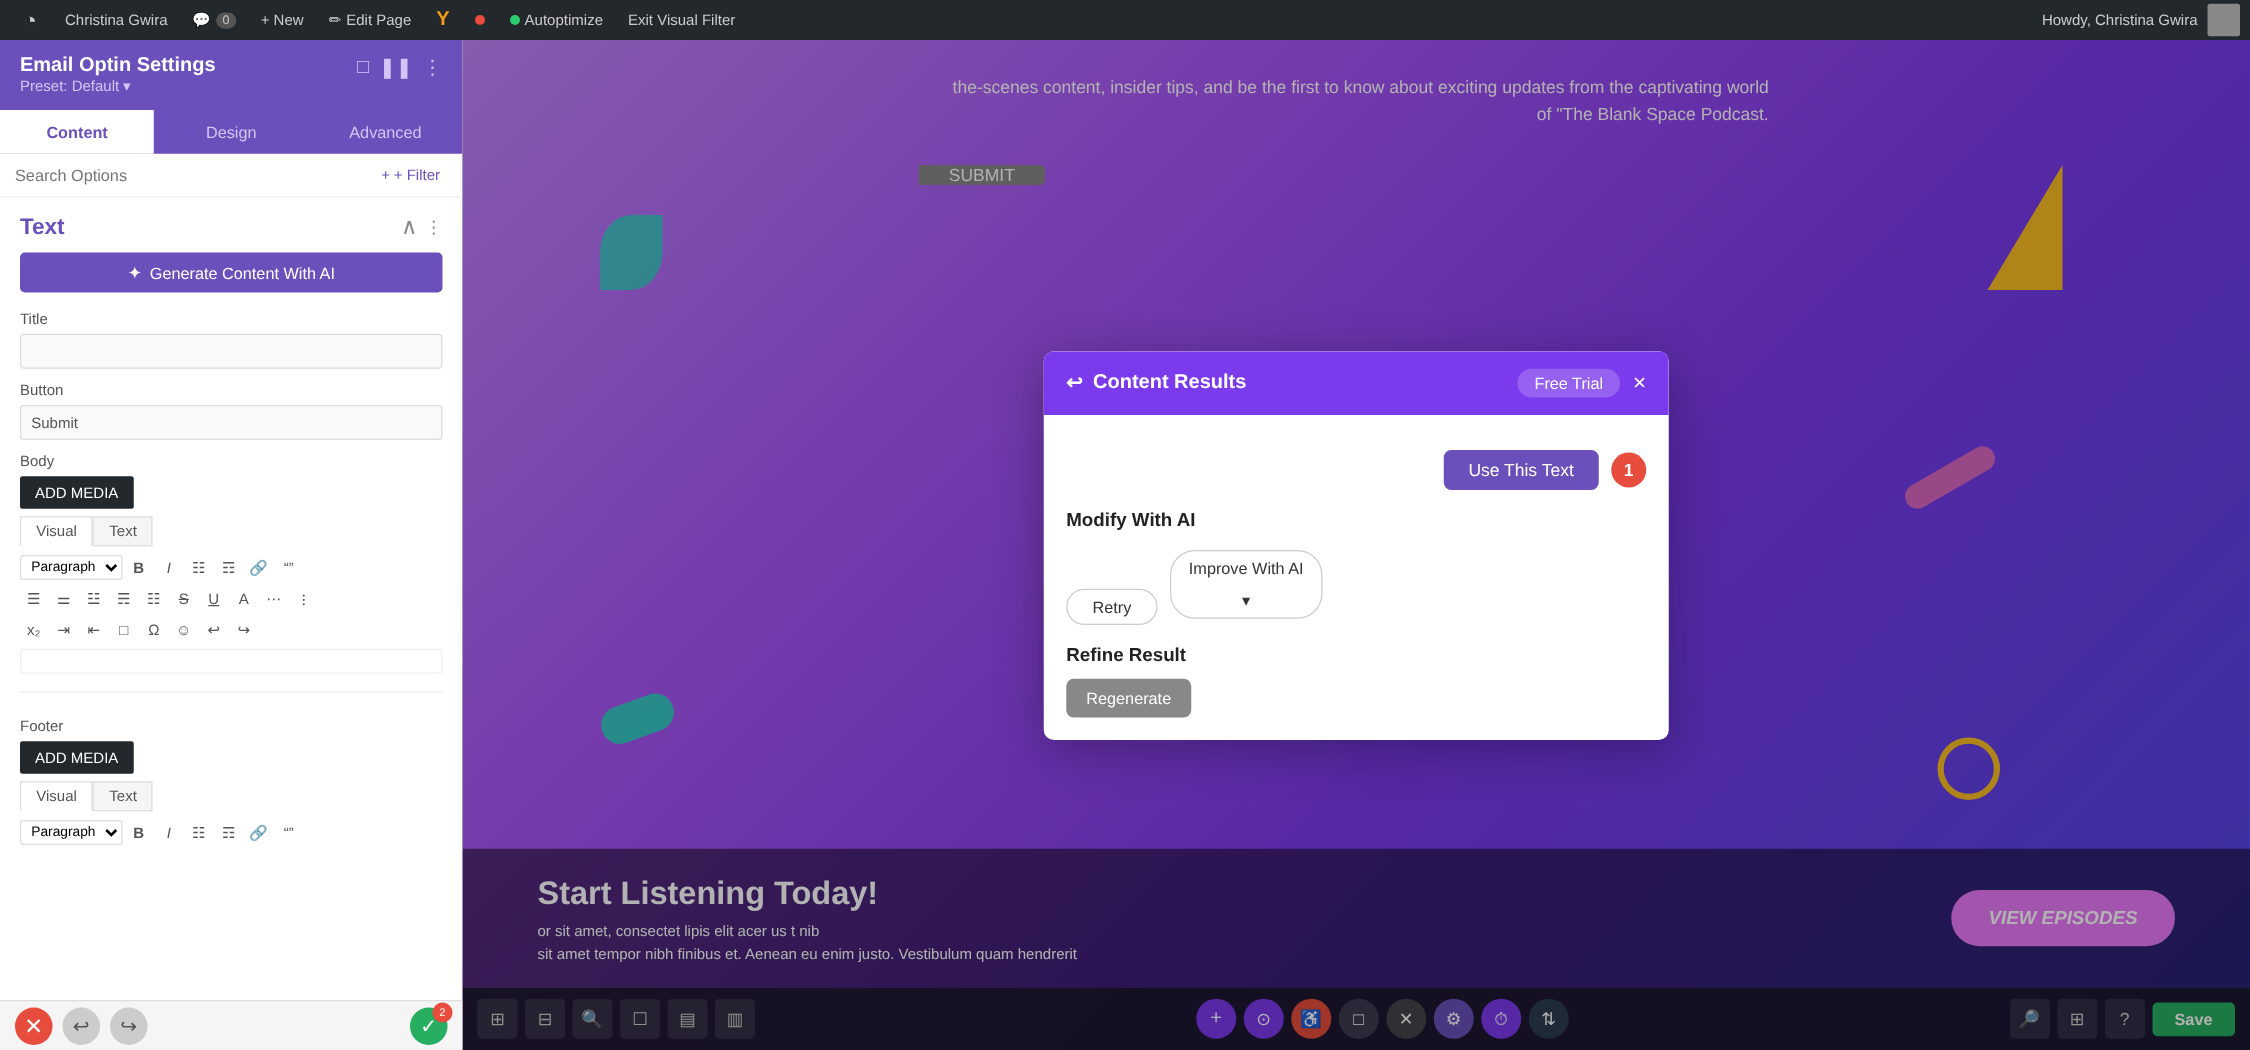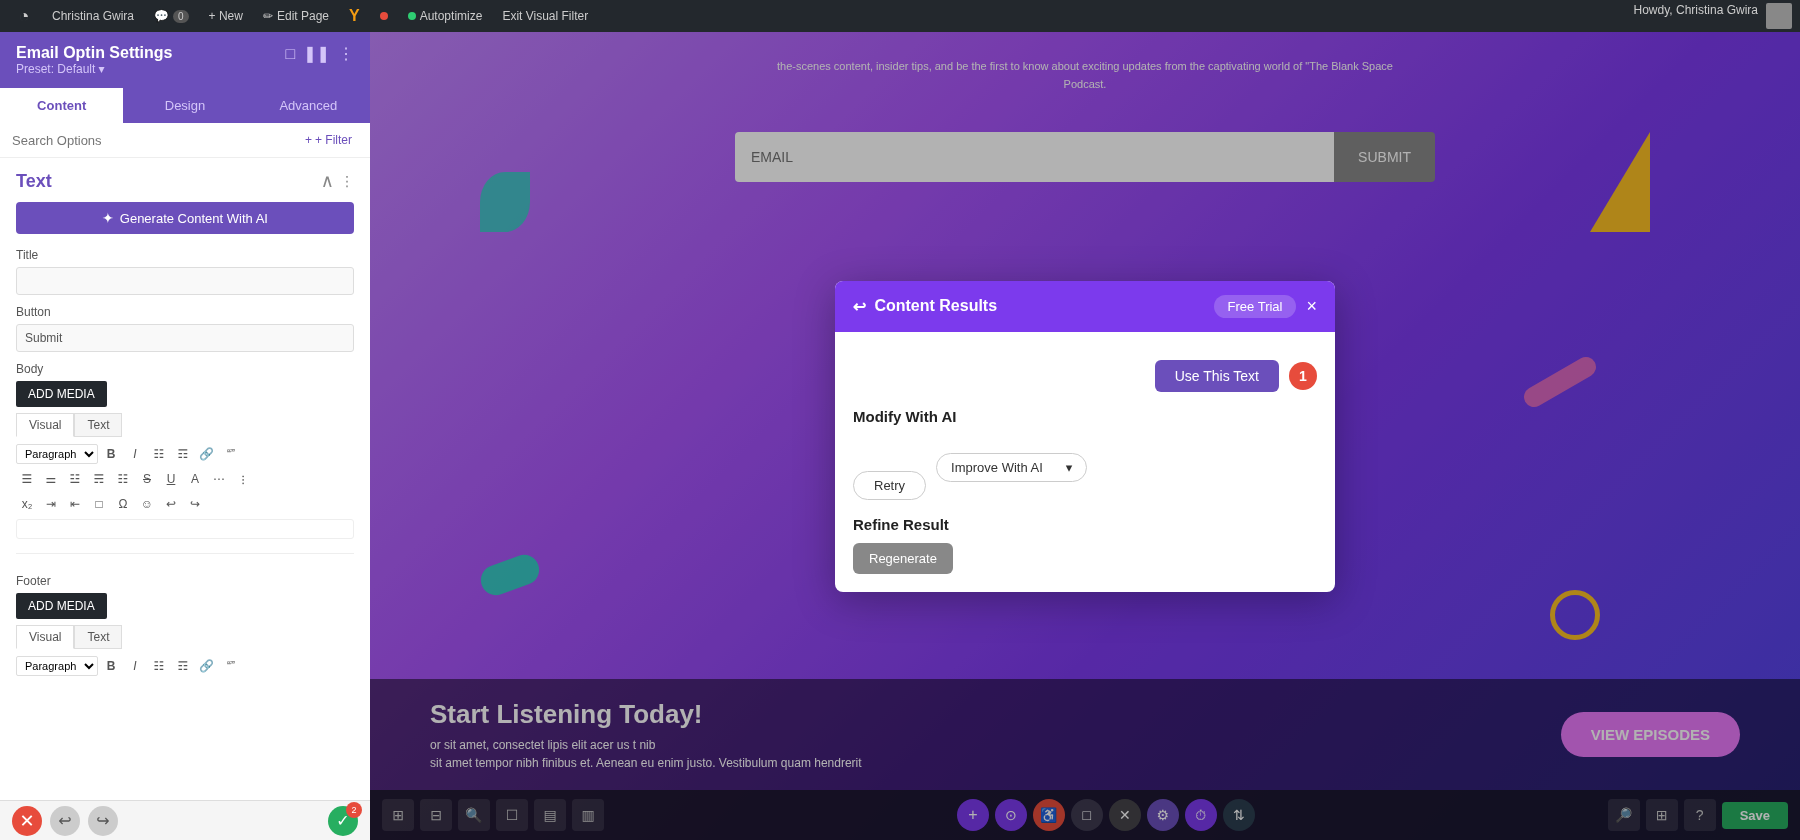--- a/index.html
+++ b/index.html
@@ -32,20 +32,21 @@
       height: 32px;
       display: flex;
       align-items: center;
       justify-content: center;
       color: #ccc;
       font-size: 18px;
     }
     .admin-bar-right {
       margin-left: auto;
       display: flex;
+      align-items: center;
     }
     .admin-bar-howdy {
       color: #ccc;
       font-size: 12px;
       padding: 0 8px;
     }
     .admin-bar-avatar {
       width: 26px;
       height: 26px;
       background: #888;
@@ -353,22 +354,22 @@
     .canvas-area {
       flex: 1;
       position: relative;
       overflow: hidden;
       background: linear-gradient(135deg, #c084fc 0%, #a855f7 30%, #7c3aed 60%, #4f46e5 100%);
     }
 
     
     .canvas-top-text {
       color: #fff;
-      text-align: center;
-      font-size: 11px;
+      text-align: right;
+      font-size: 14px;
       padding: 16px 20px;
       max-width: 800px;
       line-height: 1.6;
     }
 
     
     .shape-teal-1 {
       position: absolute;
       left: 110px;
       top: 140px;
@@ -450,20 +451,21 @@
     .view-episodes-btn {
       background: #e879f9;
       color: #fff;
       border: none;
       border-radius: 30px;
       padding: 14px 30px;
       font-size: 15px;
       font-weight: 600;
       cursor: pointer;
       white-space: nowrap;
+      font-style: italic;
     }
 
     
     .canvas-toolbar {
       position: absolute;
       bottom: 0;
       left: 0;
       right: 0;
       height: 50px;
       background: rgba(20,20,30,0.9);
@@ -652,21 +654,22 @@
     .btn-outline-dropdown {
       border: 1px solid #ccc;
       background: #fff;
       border-radius: 20px;
       padding: 6px 14px;
       font-size: 13px;
       cursor: pointer;
       color: #333;
       display: flex;
       align-items: center;
-      gap: 23px;
+      gap: 11px;
+      flex-direction: column;
     }
     .refine-row {
       display: flex;
       gap: 8px;
       margin-top: 10px;
       align-items: center;
     }
     .refine-input {
       flex: 1;
       border: 1px solid #e0e0e0;
@@ -891,21 +894,20 @@
     <div class="shape-yellow-triangle"></div>
     <div class="shape-pink-pill"></div>
     <div class="shape-yellow-circle"></div>
     <div class="shape-teal-2"></div>
 
     <div style="position:absolute; top:10px; left:50%; transform:translateX(-50%); width:700px; text-align:center;">
       <p class="canvas-top-text">the-scenes content, insider tips, and be the first to know about exciting updates from the captivating world of "The Blank Space Podcast.</p>
     </div>
 
     <div class="canvas-email-area">
-      <input class="canvas-email-input" placeholder="EMAIL" style="">
       <button class="canvas-submit-btn">
         <span>SUBMIT</span>
       </button>
     </div>
 
     <div style="position:absolute; bottom:50px; left:0; right:0; background:rgba(0,0,0,0.5); padding:20px 60px; display:flex; align-items:center; justify-content:space-between;">
       <div>
         <div style="color:#fff; font-size:26px; font-weight:900;">Start Listening Today!</div>
         <div style="color:#fff; font-size:12px; margin-top:8px; max-width:550px;">
           <span>or sit amet, consectet    lipis    elit   acer    us t    nib</span>

